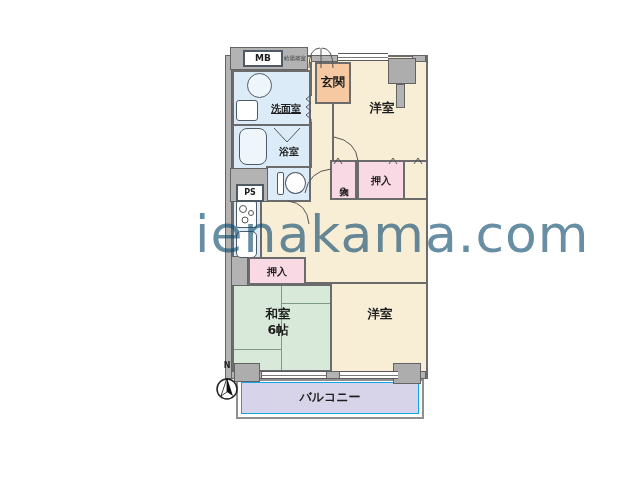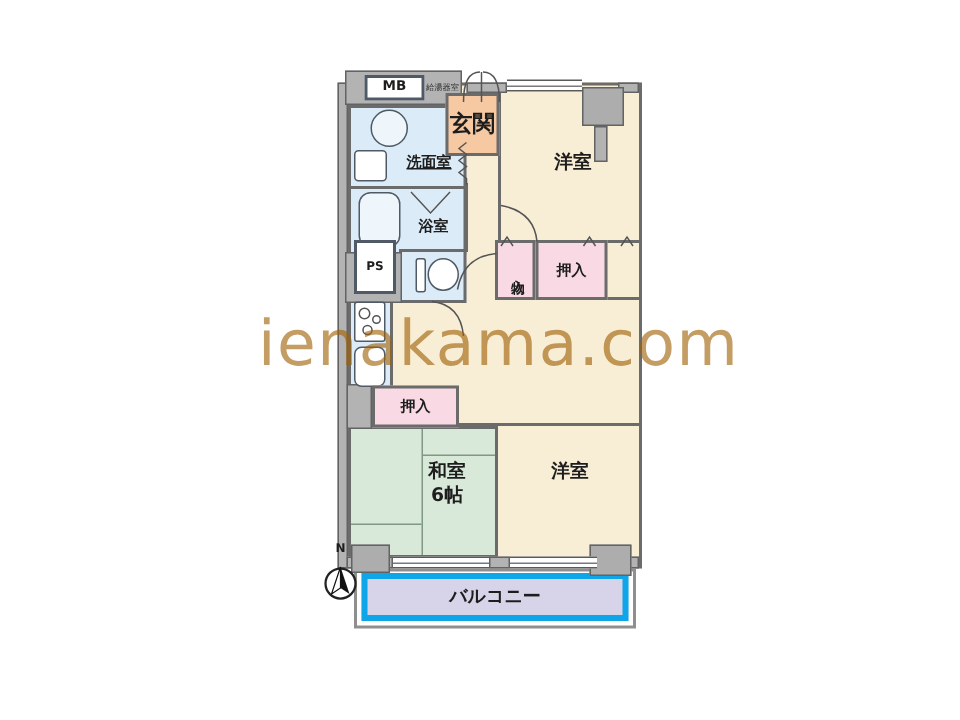--- a/index.html
+++ b/index.html
@@ -5,28 +5,28 @@
   html,body{margin:0;padding:0;}
   .canvas{position:relative;width:640px;height:480px;background:#ffffff;overflow:hidden;
           font-family:"DejaVu Sans",sans-serif;}
   .abs{position:absolute;box-sizing:border-box;}
   .room{border:2px solid #6b6b6b;z-index:1;}
   .wall{background:#b3b3b3;border:1px solid #636363;z-index:3;}
   .line{background:#6b6b6b;z-index:2;}
   .fix{background:#ffffff;border:1px solid #4f5a66;z-index:4;}
   .lbl{z-index:5;color:#1d1d1d;font-weight:bold;text-align:center;line-height:1.3;}
   .big{font-size:12.5px;}
-  .mid{font-size:15px;}
+  .mid{font-size:12px;margin-left:18px;}
   .sm{font-size:10px;}
   .flexc{display:flex;align-items:center;justify-content:center;}
   .window{background:#ffffff;border-top:1px solid #5a5a5a;border-bottom:1px solid #5a5a5a;z-index:4;}
   .window:after{content:"";position:absolute;left:0;right:0;top:50%;border-top:1px solid #7a7a7a;}
   .vtext{writing-mode:vertical-rl;text-orientation:upright;letter-spacing:-1px;}
   #overlay{position:absolute;left:0;top:0;z-index:6;pointer-events:none;}
-  .watermark{z-index:8;font-size:42px;font-weight:400;color:#a16207;opacity:.62;letter-spacing:1px;white-space:nowrap;}
+  .watermark{z-index:8;font-size:52px;font-weight:400;color:#0c4a6e;opacity:.62;letter-spacing:1px;white-space:nowrap;margin-left:23px;}
 </style>
 </head>
 <body>
 
 <div class="canvas">
 
   <div class="abs room" style="left:230px;top:55px;width:198px;height:324px;background:#F8EDD5;"></div>
 
   <div class="abs wall" style="left:225px;top:55px;width:7px;height:324px;"></div>
 
@@ -46,21 +46,21 @@
   <div class="abs room" style="left:232px;top:70px;width:79px;height:56px;background:#DBECF8;"></div>
   <div class="abs" style="left:247px;top:73px;width:25px;height:25px;border:1px solid #4f5a66;border-radius:50%;background:#eef6fc;z-index:4;"></div>
   <div class="abs fix" style="left:236px;top:100px;width:22px;height:21px;border-radius:3px;"></div>
   <div class="abs lbl sm" style="left:262px;top:102px;width:48px;text-decoration:underline;">洗面室</div>
 
   <div class="abs room" style="left:232px;top:124px;width:79px;height:46px;background:#DBECF8;"></div>
   <div class="abs" style="left:239px;top:128px;width:28px;height:37px;border:1px solid #4f5a66;border-radius:8px;background:#eef6fc;z-index:4;"></div>
   <div class="abs lbl sm" style="left:272px;top:145px;width:34px;">浴室</div>
 
   <div class="abs wall" style="left:230px;top:168px;width:38px;height:34px;"></div>
-  <div class="abs fix flexc lbl" style="left:236px;top:160px;width:28px;height:36px;font-size:8px;border-width:2px;">
+  <div class="abs fix flexc lbl" style="left:236px;top:184px;width:28px;height:18px;font-size:8px;border-width:2px;">
     <span>PS</span>
   </div>
 
   <div class="abs room" style="left:266px;top:166px;width:45px;height:36px;background:#DBECF8;"></div>
   <div class="abs fix" style="left:277px;top:172px;width:7px;height:23px;border-radius:2px;"></div>
   <div class="abs fix" style="left:285px;top:172px;width:21px;height:22px;border-radius:50%;"></div>
 
   <div class="abs room flexc lbl mid" style="left:297px;top:62px;width:36px;height:42px;background:#F6C9A3;">
     <span>玄関</span>
   </div>
@@ -91,39 +91,39 @@
   <div class="abs room" style="left:232px;top:284px;width:100px;height:88px;background:#D8E8D9;"></div>
   <div class="abs" style="left:281px;top:286px;width:1px;height:84px;background:#7f9a84;z-index:2;"></div>
   <div class="abs" style="left:282px;top:303px;width:48px;height:1px;background:#7f9a84;z-index:2;"></div>
   <div class="abs" style="left:234px;top:349px;width:47px;height:1px;background:#7f9a84;z-index:2;"></div>
 
   <div class="abs lbl big" style="left:340px;top:100px;width:84px;">
     <div>洋室</div>
   </div>
   <div class="abs lbl big" style="left:288px;top:214px;width:84px;">
   </div>
-  <div class="abs lbl big" style="left:268px;top:306px;width:60px;">
+  <div class="abs lbl big" style="left:248px;top:306px;width:60px;">
     <div>和室</div>
     <div>6帖</div>
   </div>
   <div class="abs lbl big" style="left:342px;top:306px;width:76px;">
     <div>洋室</div>
   </div>
 
   <div class="abs wall" style="left:388px;top:58px;width:28px;height:26px;background:#adadad;"></div>
   <div class="abs wall" style="left:396px;top:84px;width:9px;height:24px;"></div>
   <div class="abs wall" style="left:234px;top:363px;width:26px;height:19px;background:#adadad;"></div>
   <div class="abs wall" style="left:393px;top:363px;width:28px;height:21px;background:#adadad;"></div>
 
   <div class="abs window" style="left:338px;top:53px;width:50px;height:8px;"></div>
   <div class="abs window" style="left:262px;top:371px;width:64px;height:8px;"></div>
   <div class="abs window" style="left:340px;top:371px;width:58px;height:8px;"></div>
 
   <div class="abs" style="left:236px;top:379px;width:188px;height:40px;border:2px solid #8f8f8f;background:#ffffff;z-index:1;"></div>
-  <div class="abs flexc lbl" style="left:241px;top:382px;width:178px;height:32px;background:#D7D3E8;border:4px solid #0ea5e9;font-size:12px;z-index:2;">
+  <div class="abs flexc lbl" style="left:241px;top:382px;width:178px;height:32px;background:#D7D3E8;border:1px solid #0ea5e9;font-size:12px;z-index:2;">
     <span>バルコニー</span>
   </div>
 
   <div class="abs lbl" style="left:220px;top:361px;width:14px;font-size:8px;">N</div>
 
   <svg id="overlay" width="640" height="480" viewBox="0 0 640 480">
     <g fill="none" stroke="#555" stroke-width="1">
 
       <path d="M309,68 Q309,48 320,48"></path>
       <path d="M333,68 Q333,48 322,48"></path>

